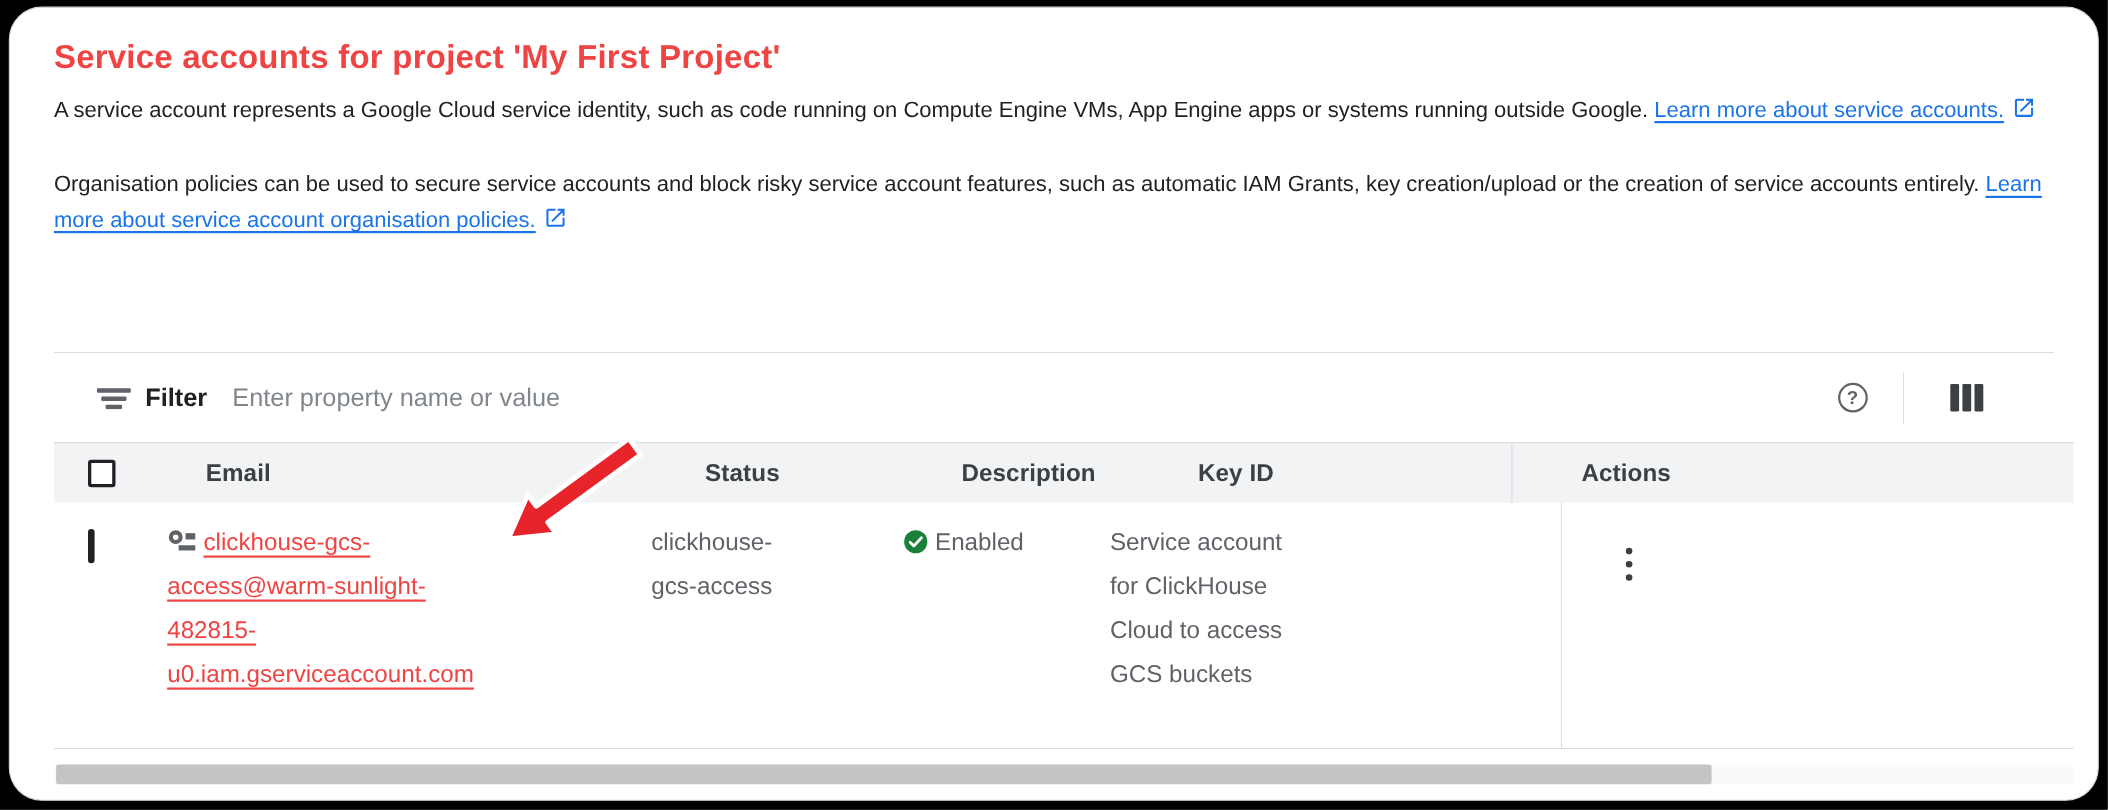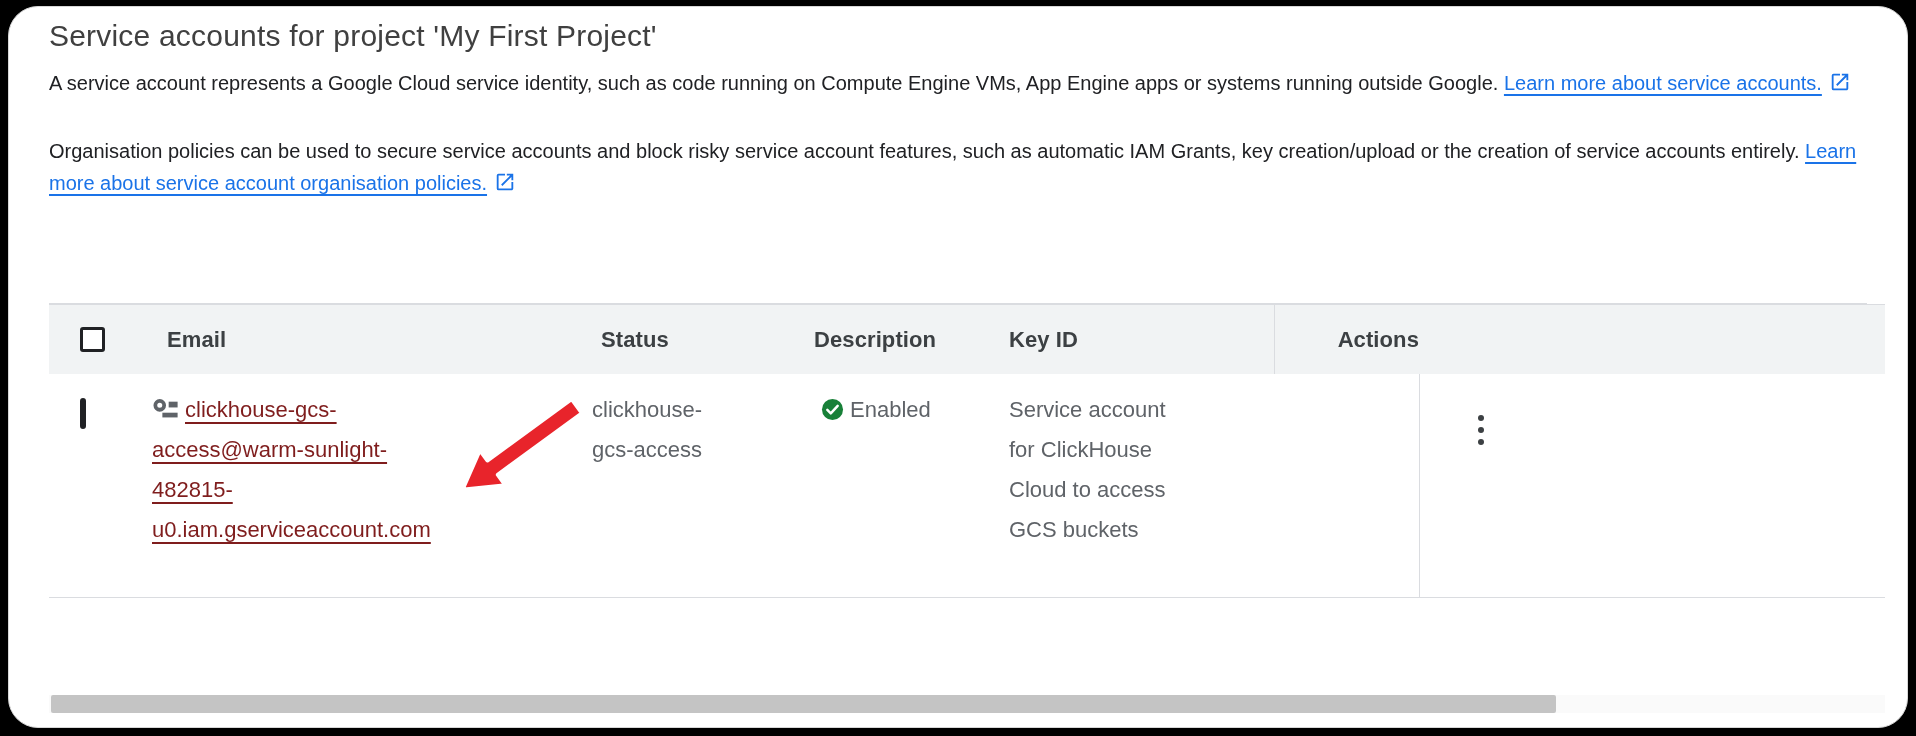--- a/index.html
+++ b/index.html
@@ -2,42 +2,42 @@
 <html><head>
 <meta charset="utf-8">
 <style>
   * { margin:0; padding:0; box-sizing:border-box; }
   html,body { width:1916px; height:736px; background:#000; font-family:"Liberation Sans", sans-serif; overflow:hidden; }
   .card {
     position:absolute; left:8px; top:6px; width:1900px; height:722px;
     background:#fff; border:1px solid #d7d7d7; border-radius:30px;
     padding:0 40px; overflow:hidden;
   }
-  .page-title { margin-top:10px; font-size:30px; line-height:38px; font-weight:400; color:#404040; letter-spacing:0.2px; }
+  .page-title { margin-top:27px; font-size:30px; line-height:38px; font-weight:700; color:#ef4444; letter-spacing:0.2px; }
   .para { margin-top:12px; font-size:20px; line-height:32px; color:#202124; max-width:1810px; }
   .para.second { margin-top:36px; }
   a.text-link { color:#1a73e8; text-decoration:underline; text-underline-offset:4px; cursor:pointer; }
   .ext-icon { width:22px; height:22px; vertical-align:-3px; margin-left:7px; }
 
   
   .table-wrap { margin-top:104px; border-top:1px solid #dadce0; }
   .filter-row { height:81px; display:flex; align-items:center; }
   .filter-btn { display:flex; align-items:center; cursor:pointer; }
   .filter-icon { width:31px; height:20px; margin-left:39px; }
   .filter-label { margin-left:13px; font-size:23px; font-weight:700; color:#202124; }
   .filter-input { flex:1; border:none; outline:none; margin-left:23px; font-size:23px; color:#202124; font-family:"Liberation Sans",sans-serif; background:transparent; }
   .filter-input::placeholder { color:#80868b; }
   .help-btn { width:36px; height:36px; display:flex; align-items:center; justify-content:center; cursor:pointer; margin-right:28px; }
   .help-circle { width:27px; height:27px; border:2px solid #5f6368; border-radius:50%; display:flex; align-items:center; justify-content:center; font-size:17px; font-weight:700; color:#5f6368; }
   .vdiv { width:1px; height:48px; background:#dadce0; }
   .cols-btn { margin:0 64px 0 42px; cursor:pointer; display:flex; gap:3px; }
   .cols-btn i { display:block; width:8px; height:25px; background:#3c4043; border-radius:1px; }
 
   .grid { display:grid; grid-template-columns:90px 440px 220px 195px 280px 145px 290px 176px; width:1836px; }
-  .thead { background:#f1f3f4; border-top:1px solid #dadce0; height:70px; }
+  .thead { background:#f1f3f4; border-top:1px solid #dadce0; height:55px;gap:20px; }
   .thead .cell { display:flex; align-items:center; height:100%; font-size:22px; font-weight:700; color:#3c4043; letter-spacing:0.1px; cursor:pointer; }
   .tbody { border-bottom:1px solid #dadce0; min-height:224px; }
   .tbody .cell { padding-top:16px; font-size:22px; line-height:40px; color:#5f6368; }
 
   .c-select { padding-left:31px; }
   .c-email  { padding-left:13px; }
   .thead .c-email { padding-left:28px; }
   .c-status { padding-left:22px; }
   .c-name   { padding-left:13px; }
   .c-desc   { padding-left:15px; }
@@ -45,21 +45,21 @@
   .c-date   { padding-left:15px; }
   .c-actions{ border-left:1px solid #dadce0; padding-left:40px;justify-content:flex-end; }
   .tbody .c-actions { padding-left:52px; padding-top:20px; }
 
   .checkbox { width:25px; height:25px; border:3px solid #202124; border-radius:3px; background:#fff; cursor:pointer; }
   .tbody .c-select { padding-top:20px; }
   .sort-arrow { font-size:24px; color:#202124; margin-left:16px; font-weight:400; }
 
   .email-inner { display:inline-block; width:300px; }
   .key-icon { width:26px; height:21px; vertical-align:-2px; margin-right:7px; }
-  a.email-link { color:#7f1d1d; text-decoration:underline; text-underline-offset:5px; overflow-wrap:break-word; }
+  a.email-link { color:#ef4444; text-decoration:underline; text-underline-offset:5px; overflow-wrap:break-word; }
   .status-inner { white-space:nowrap; }
   .check-icon { width:23px; height:23px; vertical-align:-4px; margin-right:6px; }
   .name-inner { display:inline-block; width:140px; }
   .desc-inner { display:inline-block; width:185px; }
   .keyid-inner { display:inline-block; width:55px; }
   .more-vert { display:inline-flex; flex-direction:column; gap:6px; padding:6px; cursor:pointer; }
   .more-vert i { width:6px; height:6px; border-radius:50%; background:#3c4043; }
 
   .hscroll { position:absolute; left:40px; top:688px; width:1836px; height:18px; background:#fafafa; }
   .hscroll .thumb { position:absolute; left:2px; top:0; width:1505px; height:18px; background:#c4c4c4; border-radius:2px; cursor:pointer; }
@@ -80,20 +80,42 @@
   </p>
 
   <p class="para second"><span>Organisation policies can be used to secure service accounts and block risky service account features, such as automatic IAM Grants, key creation/upload or the creation of service accounts entirely.</span>
     <a class="text-link"><span>Learn more about service account organisation policies.</span><svg class="ext-icon" viewBox="0 0 24 24">
           <path fill="#1a73e8" d="M19 19H5V5h7V3H5a2 2 0 0 0-2 2v14a2 2 0 0 0 2 2h14c1.1 0 2-.9 2-2v-7h-2v7zM14 3v2h3.59l-9.83 9.83 1.41 1.41L19 6.41V10h2V3h-7z"></path>
         </svg></a>
   </p>
 
   <div class="table-wrap">
 
+    <div class="filter-row">
+      <div class="filter-btn">
+        <svg class="filter-icon" viewBox="0 0 31 20">
+          <rect x="0" y="1" width="31" height="4" rx="1" fill="#5f6368"></rect>
+          <rect x="4" y="8.5" width="23" height="4" rx="1" fill="#5f6368"></rect>
+          <rect x="8" y="16" width="15" height="4" rx="1" fill="#5f6368"></rect>
+        </svg>
+        <span class="filter-label">Filter</span>
+      </div>
+      <input class="filter-input" placeholder="Enter property name or value" style="">
+      <div class="help-btn">
+        <span class="help-circle">
+            <span>?</span>
+          </span>
+      </div>
+      <span class="vdiv"></span>
+      <div class="cols-btn">
+          <i></i>
+          <i></i>
+          <i></i>
+        </div>
+    </div>
 
     <div class="grid thead">
       <div class="cell c-select">
           <span class="checkbox"></span>
         </div>
       <div class="cell c-email">
           <span>Email</span>
         </div>
       <div class="cell c-status">
           <span>Status</span>

